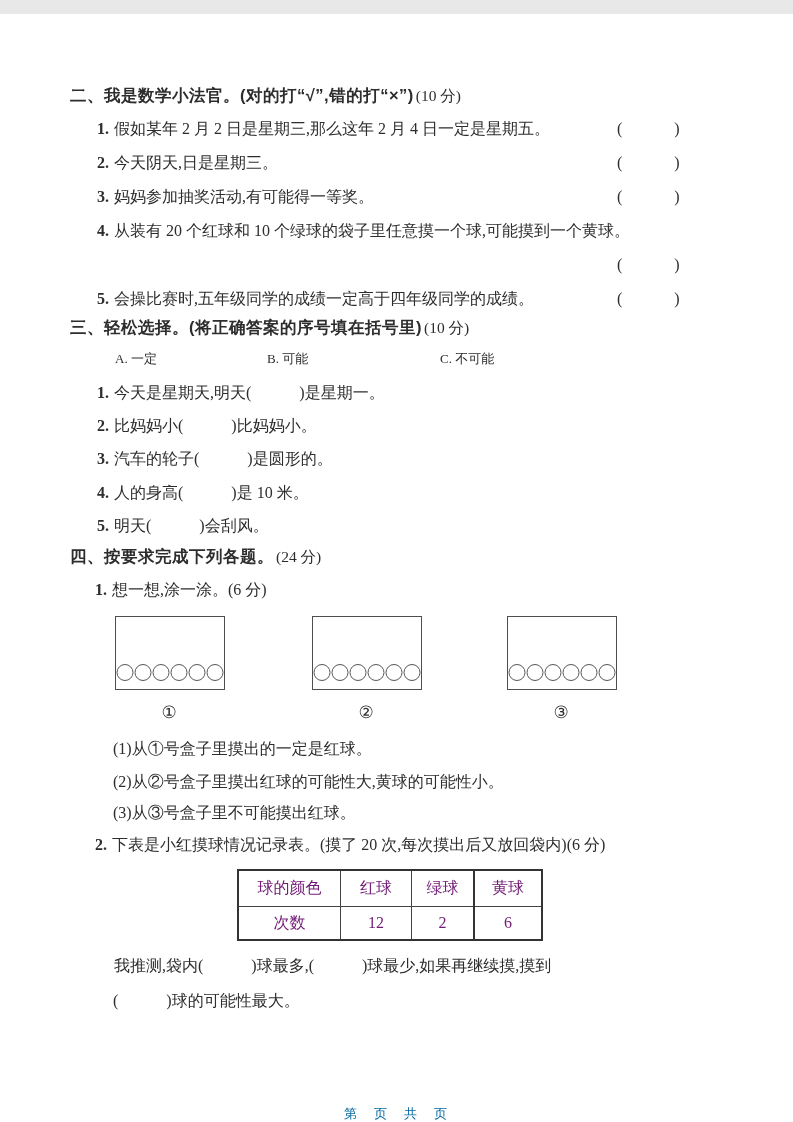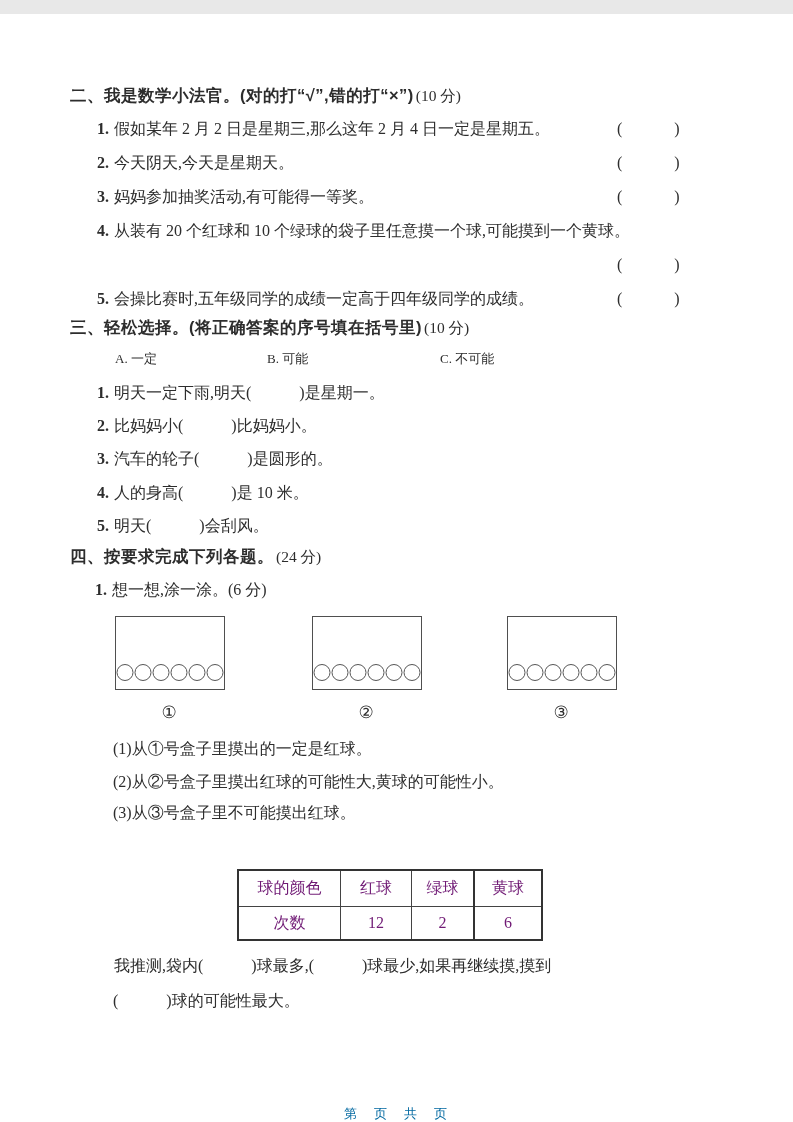--- a/index.html
+++ b/index.html
@@ -41,21 +41,21 @@
   <div class="line" style="top:71px; left:70px;">
     <span class="sec-title">二、我是数学小法官。(对的打“√”,错的打“×”)</span><span class="score">(10 分)</span>
   </div>
 
   <div class="line" style="top:105px; left:97px;">
     <span class="qnum">1.</span><span>假如某年 2 月 2 日是星期三,那么这年 2 月 4 日一定是星期五。</span>
   </div>
   <div class="ans-blank" style="top:105px;">(　　　)</div>
 
   <div class="line" style="top:139px; left:97px;">
-    <span class="qnum">2.</span><span>今天阴天,今天是星期天。</span>
+    <span class="qnum">2.</span><span>今天阴天,日是星期三。</span>
   </div>
   <div class="ans-blank" style="top:139px;">(　　　)</div>
 
   <div class="line" style="top:173px; left:97px;">
     <span class="qnum">3.</span><span>妈妈参加抽奖活动,有可能得一等奖。</span>
   </div>
   <div class="ans-blank" style="top:173px;">(　　　)</div>
 
   <div class="line" style="top:207px; left:97px;">
     <span class="qnum">4.</span><span>从装有 20 个红球和 10 个绿球的袋子里任意摸一个球,可能摸到一个黄球。</span>
@@ -69,21 +69,21 @@
 
   <div class="line" style="top:303px; left:70px;">
     <span class="sec-title">三、轻松选择。(将正确答案的序号填在括号里)</span><span class="score">(10 分)</span>
   </div>
 
   <div class="opt" style="top:336px; left:115px;">A. 一定</div>
   <div class="opt" style="top:336px; left:267px;">B. 可能</div>
   <div class="opt" style="top:336px; left:440px;">C. 不可能</div>
 
   <div class="line" style="top:369px; left:97px;">
-    <span class="qnum">1.</span><span>明天一定下雨,明天(　　　)是星期一。</span>
+    <span class="qnum">1.</span><span>今天是星期天,明天(　　　)是星期一。</span>
   </div>
   <div class="line" style="top:402px; left:97px;">
     <span class="qnum">2.</span><span>比妈妈小(　　　)比妈妈小。</span>
   </div>
   <div class="line" style="top:435px; left:97px;">
     <span class="qnum">3.</span><span>汽车的轮子(　　　)是圆形的。</span>
   </div>
   <div class="line" style="top:469px; left:97px;">
     <span class="qnum">4.</span><span>人的身高(　　　)是 10 米。</span>
   </div>
@@ -131,20 +131,23 @@
   </div>
 
   <div class="box-label" style="left:115px;">①</div>
   <div class="box-label" style="left:312px;">②</div>
   <div class="box-label" style="left:507px;">③</div>
 
   <div class="line" style="top:725px; left:113px;">(1)从①号盒子里摸出的一定是红球。</div>
   <div class="line" style="top:758px; left:113px;">(2)从②号盒子里摸出红球的可能性大,黄球的可能性小。</div>
   <div class="line" style="top:789px; left:113px;">(3)从③号盒子里不可能摸出红球。</div>
 
+  <div class="line" style="top:821px; left:95px;">
+    <span class="qnum">2.</span><span>下表是小红摸球情况记录表。(摸了 20 次,每次摸出后又放回袋内)(6 分)</span>
+  </div>
 
   <table class="record">
     <tbody>
         <tr class="hdr">
       <td class="c0">球的颜色</td>
       <td class="c1">红球</td>
       <td class="c2">绿球</td>
       <td class="c3">黄球</td>
     </tr>
     <tr class="dat">

